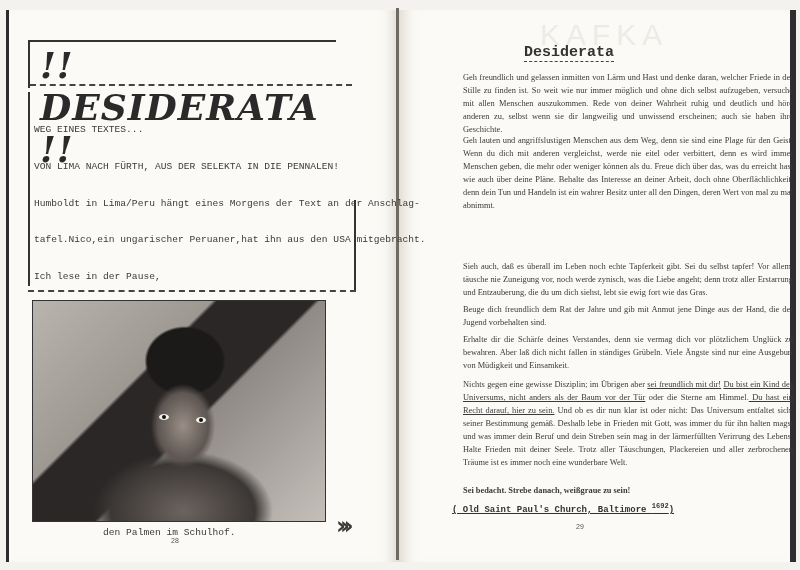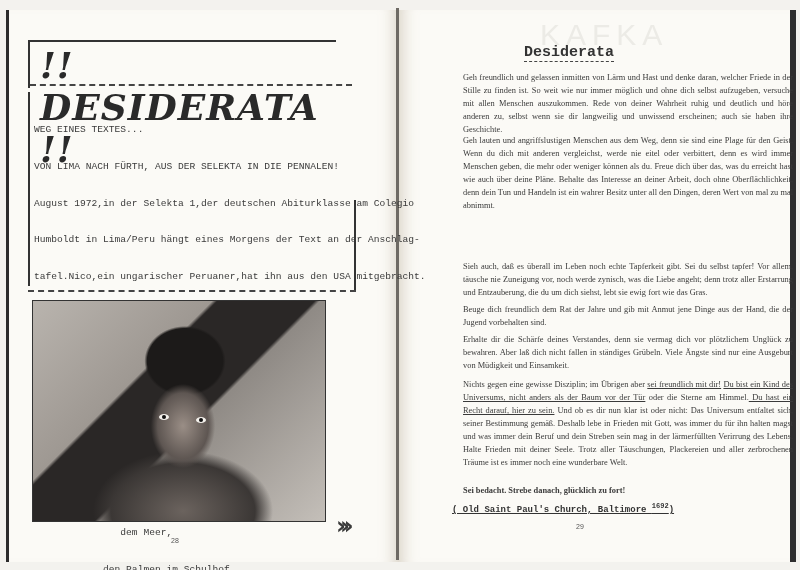--- a/index.html
+++ b/index.html
@@ -84,21 +84,20 @@
     <span class="title">!! DESIDERATA !!</span>
   </div>
   <div class="dash-line" style="left:30px; top:84px; width:322px;"></div>
   <div class="typed-block"></div>
   <div class="typed-right-border"></div>
   <div class="dash-line" style="left:28px; top:290px; width:328px;"></div>
 
   <div class="typed mono">
     <div>WEG EINES TEXTES...</div>
     <div>VON LIMA NACH FÜRTH, AUS DER SELEKTA IN DIE PENNALEN!</div>
-    <div>August 1972,in der Selekta 1,der deutschen Abiturklasse am Colegio</div>
     <div>Humboldt in Lima/Peru hängt eines Morgens der Text an der Anschlag-</div>
     <div>tafel.Nico,ein ungarischer Peruaner,hat ihn aus den USA mitgebracht.</div>
     <div>Ich lese in der Pause,</div>
     <div>          "YOU ARE A CHILD OF THE UNIVERSE...</div>
     <div>        ...YOU HAVE A RIGHT TO BE HERE"</div>
     <div>Draußen vor den großen Fenstern,</div>
     <div>      der weißgraue Winterhimmel Limas</div>
     <div>           über der Cordillere,</div>
     <div>               dem Meer,</div>
     <div>            den Palmen im Schulhof.</div>
@@ -119,17 +118,17 @@
   <div class="rtitle">Desiderata</div>
 
   <div class="body-text" style="top:71px;">Geh freundlich und gelassen inmitten von Lärm und Hast und denke daran, welcher Friede in der Stille zu finden ist. So weit wie nur immer möglich und ohne dich selbst aufzugeben, versuche mit allen Menschen auszukommen. Rede von deiner Wahrheit ruhig und deutlich und höre anderen zu, selbst wenn sie dir langweilig und unwissend erscheinen; auch sie haben ihre Geschichte.</div>
   <div class="body-text" style="top:134px;">Geh lauten und angriffslustigen Menschen aus dem Weg, denn sie sind eine Plage für den Geist. Wenn du dich mit anderen vergleichst, werde nie eitel oder verbittert, denn es wird immer Menschen geben, die mehr oder weniger können als du. Freue dich über das, was du erreicht hast wie auch über deine Pläne. Behalte das Interesse an deiner Arbeit, doch ohne Oberflächlichkeit, denn dein Tun und Handeln ist ein wahrer Besitz unter all den Dingen, deren Wert von mal zu mal abnimmt.</div>
   <div class="body-text" style="top:303px;">Beuge dich freundlich dem Rat der Jahre und gib mit Anmut jene Dinge aus der Hand, die der Jugend vorbehalten sind.</div>
   <div class="body-text" style="top:260px;">Sieh auch, daß es überall im Leben noch echte Tapferkeit gibt. Sei du selbst tapfer! Vor allem, täusche nie Zuneigung vor, noch werde zynisch, was die Liebe angeht; denn trotz aller Erstarrung und Entzauberung, die du um dich siehst, lebt sie ewig fort wie das Gras.</div>
   <div class="body-text" style="top:333px;">Erhalte dir die Schärfe deines Verstandes, denn sie vermag dich vor plötzlichem Unglück zu bewahren. Aber laß dich nicht fallen in ständiges Grübeln. Viele Ängste sind nur eine Ausgeburt von Müdigkeit und Einsamkeit.</div>
 
   <div class="body-text" style="top:378px;"><span>Nichts gegen eine gewisse Disziplin; im Übrigen aber </span><u>sei freundlich mit dir!</u><span> </span><u>Du bist ein Kind des Universums, nicht anders als der Baum vor der Tür</u><span> oder die Sterne am Himmel.</span><u> Du hast ein Recht darauf, hier zu sein.</u><span> Und ob es dir nun klar ist oder nicht: Das Universum entfaltet sich, seiner Bestimmung gemäß. Deshalb lebe in Frieden mit Gott, was immer du für ihn halten magst und was immer dein Beruf und dein Streben sein mag in der lärmerfüllten Verirrung des Lebens. Halte Frieden mit deiner Seele. Trotz aller Täuschungen, Plackereien und aller zerbrochenen Träume ist es immer noch eine wunderbare Welt.</span></div>
 
-  <div class="body-text bold" style="top:484px;">Sei bedacht. Strebe danach, glücklich zu fort!</div>
+  <div class="body-text bold" style="top:484px;">Sei bedacht. Strebe danach, weißgraue zu sein!</div>
   <div class="quote-src" style="top:502px;text-decoration:underline;"><span>( Old Saint Paul's Church, Baltimore </span><sup>1692</sup><span>)</span></div>
 
   <div class="pnum" style="left:576px; top:523px;">29</div>
 </div>
 
 </body></html>

